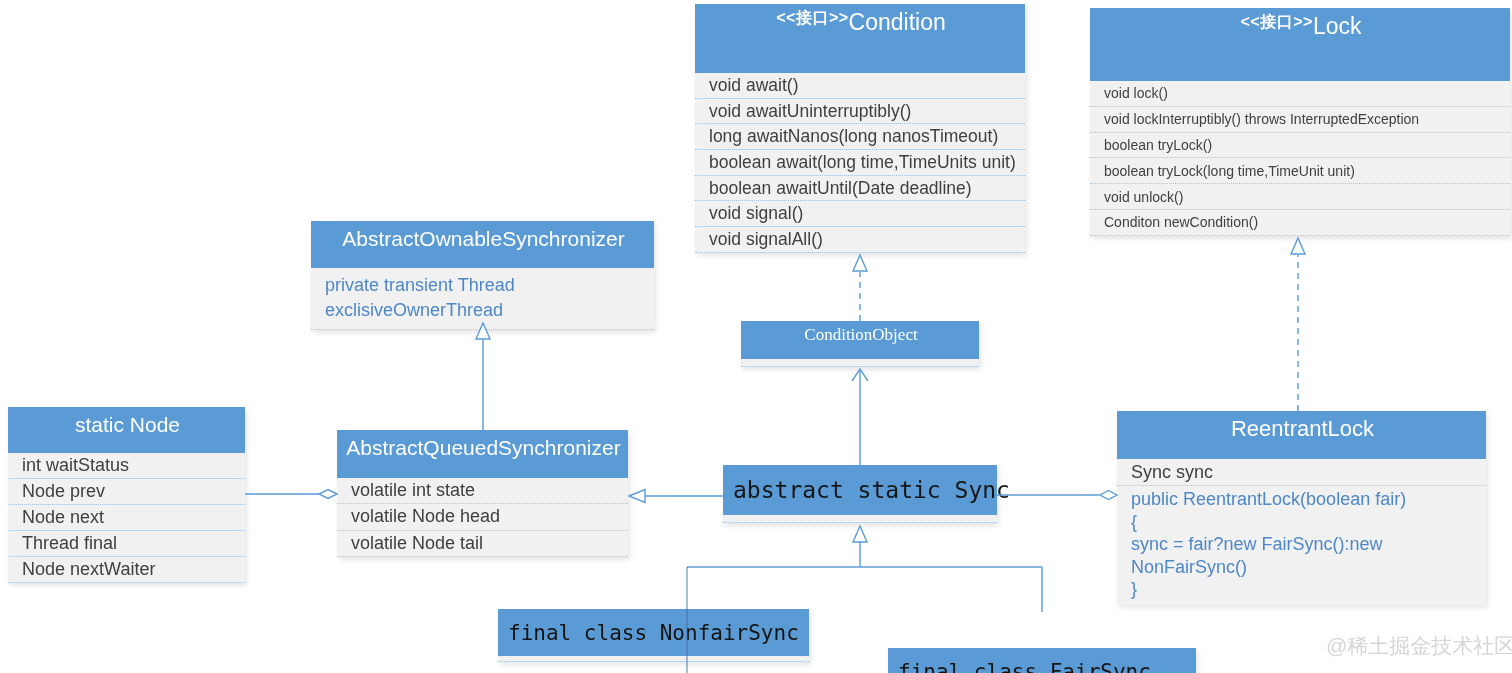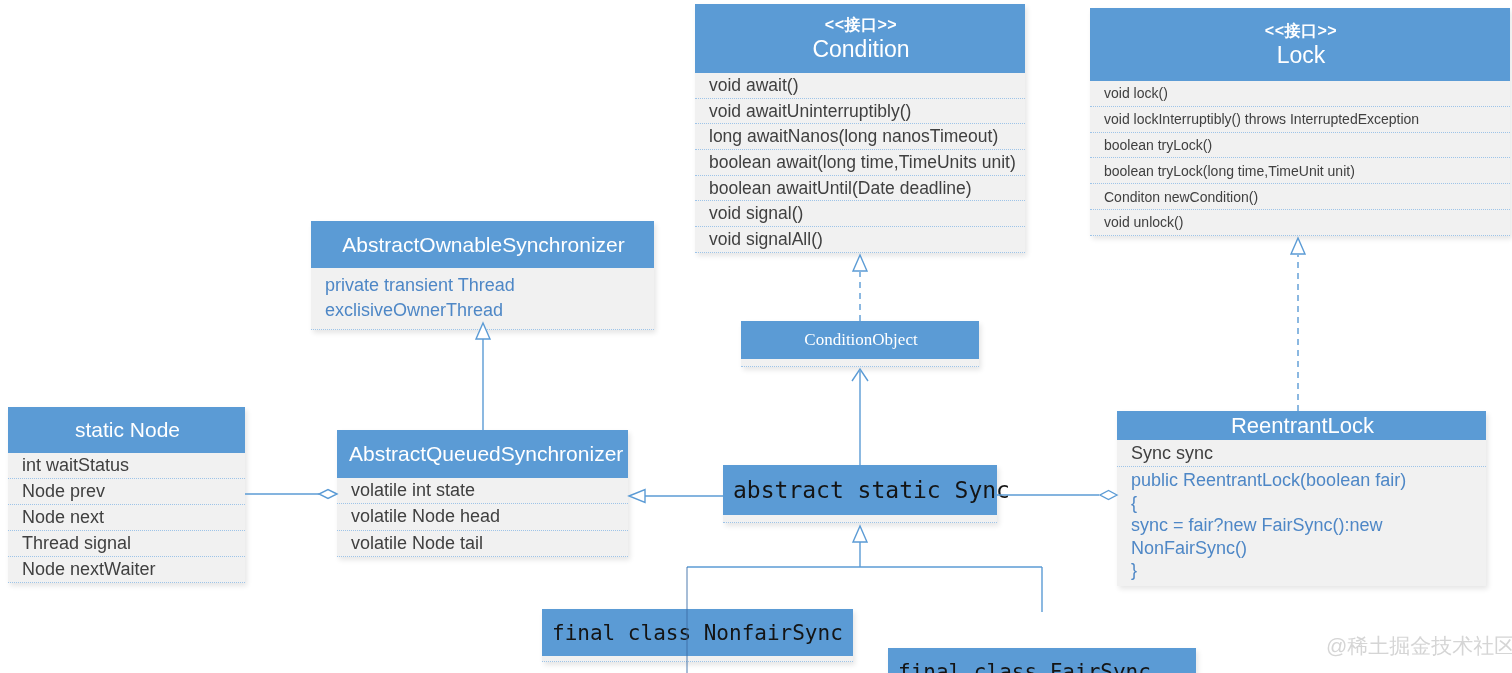--- a/index.html
+++ b/index.html
@@ -3,21 +3,21 @@
 <meta charset="utf-8">
 <style>
   html,body{margin:0;padding:0;background:#ffffff;}
   #canvas{
     position:relative;width:1512px;height:673px;background:#ffffff;
     overflow:hidden;font-family:"Liberation Sans",sans-serif;
   }
   .uml{position:absolute;box-shadow:2px 3px 5px rgba(0,0,0,0.10);}
   .uml-header{
     background:#5b9bd5;color:#ffffff;box-sizing:border-box;
-    padding:4px 10px 4px 12px;display:flex;flex-direction:column;justify-content:center;text-align:center;
+    padding:4px 10px 4px 12px;display:flex;flex-direction:row;justify-content:center;text-align:center;
   }
   .stereo{font-size:16px;font-weight:bold;letter-spacing:0.5px;line-height:20px;}
   .cls-name{font-size:23px;line-height:28px;}
   .cls-name.small{font-size:17px;line-height:20px;}
   .uml-body{background:#f1f1f1;box-sizing:border-box;}
   .row{
     box-sizing:border-box;padding-left:14px;color:#404040;
     border-bottom:1px dotted #9ec4e8;display:flex;align-items:center;
     font-size:18px;white-space:nowrap;overflow:hidden;
   }
@@ -51,23 +51,23 @@
   #box-aqs{left:337px;top:430px;width:291px;}
   #box-aqs .uml-header{height:48px;}
   #box-aqs .row{height:26.3px;}
   #box-condobj{left:741px;top:321px;width:238px;font-family:Liberation Serif, serif;}
   #box-condobj .uml-header{height:38px;}
   #box-condobj .strip{height:8px;}
   #box-sync{left:723px;top:465px;width:274px;}
   #box-sync .mono-header{height:50px;font-size:23px;}
   #box-sync .strip{height:8px;}
   #box-rl{left:1117px;top:411px;width:369px;}
-  #box-rl .uml-header{height:29px;}
+  #box-rl .uml-header{height:48px;}
   #box-rl .row{height:27px;}
-  #box-nonfair{left:542px;top:609px;width:311px;}
+  #box-nonfair{left:498px;top:609px;width:311px;}
   #box-nonfair .mono-header{height:47px;font-size:21px;}
   #box-nonfair .strip{height:6px;}
   #box-fair{left:888px;top:648px;width:308px;}
   #box-fair .mono-header{height:47px;font-size:21px;}
   #box-fair .strip{height:6px;}
   #watermark{
     position:absolute;left:1326px;top:632px;color:#d5d5d5;font-size:21px;
     white-space:nowrap;
   }
   #edges{position:absolute;left:0;top:0;pointer-events:none;}
@@ -96,43 +96,43 @@
   <div class="uml" id="box-lock">
     <div class="uml-header">
       <div class="stereo">&lt;&lt;接口&gt;&gt;</div>
       <div class="cls-name">Lock</div>
     </div>
     <div class="uml-body">
       <div class="row">void lock()</div>
       <div class="row">void lockInterruptibly() throws InterruptedException</div>
       <div class="row">boolean tryLock()</div>
       <div class="row">boolean tryLock(long time,TimeUnit unit)</div>
+      <div class="row">void unlock()</div>
       <div class="row">Conditon newCondition()</div>
-      <div class="row">void unlock()</div>
     </div>
   </div>
 
   <div class="uml" id="box-aos">
     <div class="uml-header">
       <div class="cls-name" style="font-size:21px;">AbstractOwnableSynchronizer</div>
     </div>
     <div class="uml-body">
       <div class="aos-member">private transient Thread exclisiveOwnerThread</div>
     </div>
   </div>
 
   <div class="uml" id="box-node">
     <div class="uml-header">
       <div class="cls-name" style="font-size:21px;">static Node</div>
     </div>
     <div class="uml-body">
       <div class="row">int waitStatus</div>
       <div class="row">Node prev</div>
       <div class="row">Node next</div>
-      <div class="row">Thread signal</div>
+      <div class="row">Thread final</div>
       <div class="row">Node nextWaiter</div>
     </div>
   </div>
 
   <div class="uml" id="box-aqs">
     <div class="uml-header">
       <div class="cls-name" style="font-size:21px;">AbstractQueuedSynchronizer</div>
     </div>
     <div class="uml-body">
       <div class="row">volatile int state</div>

